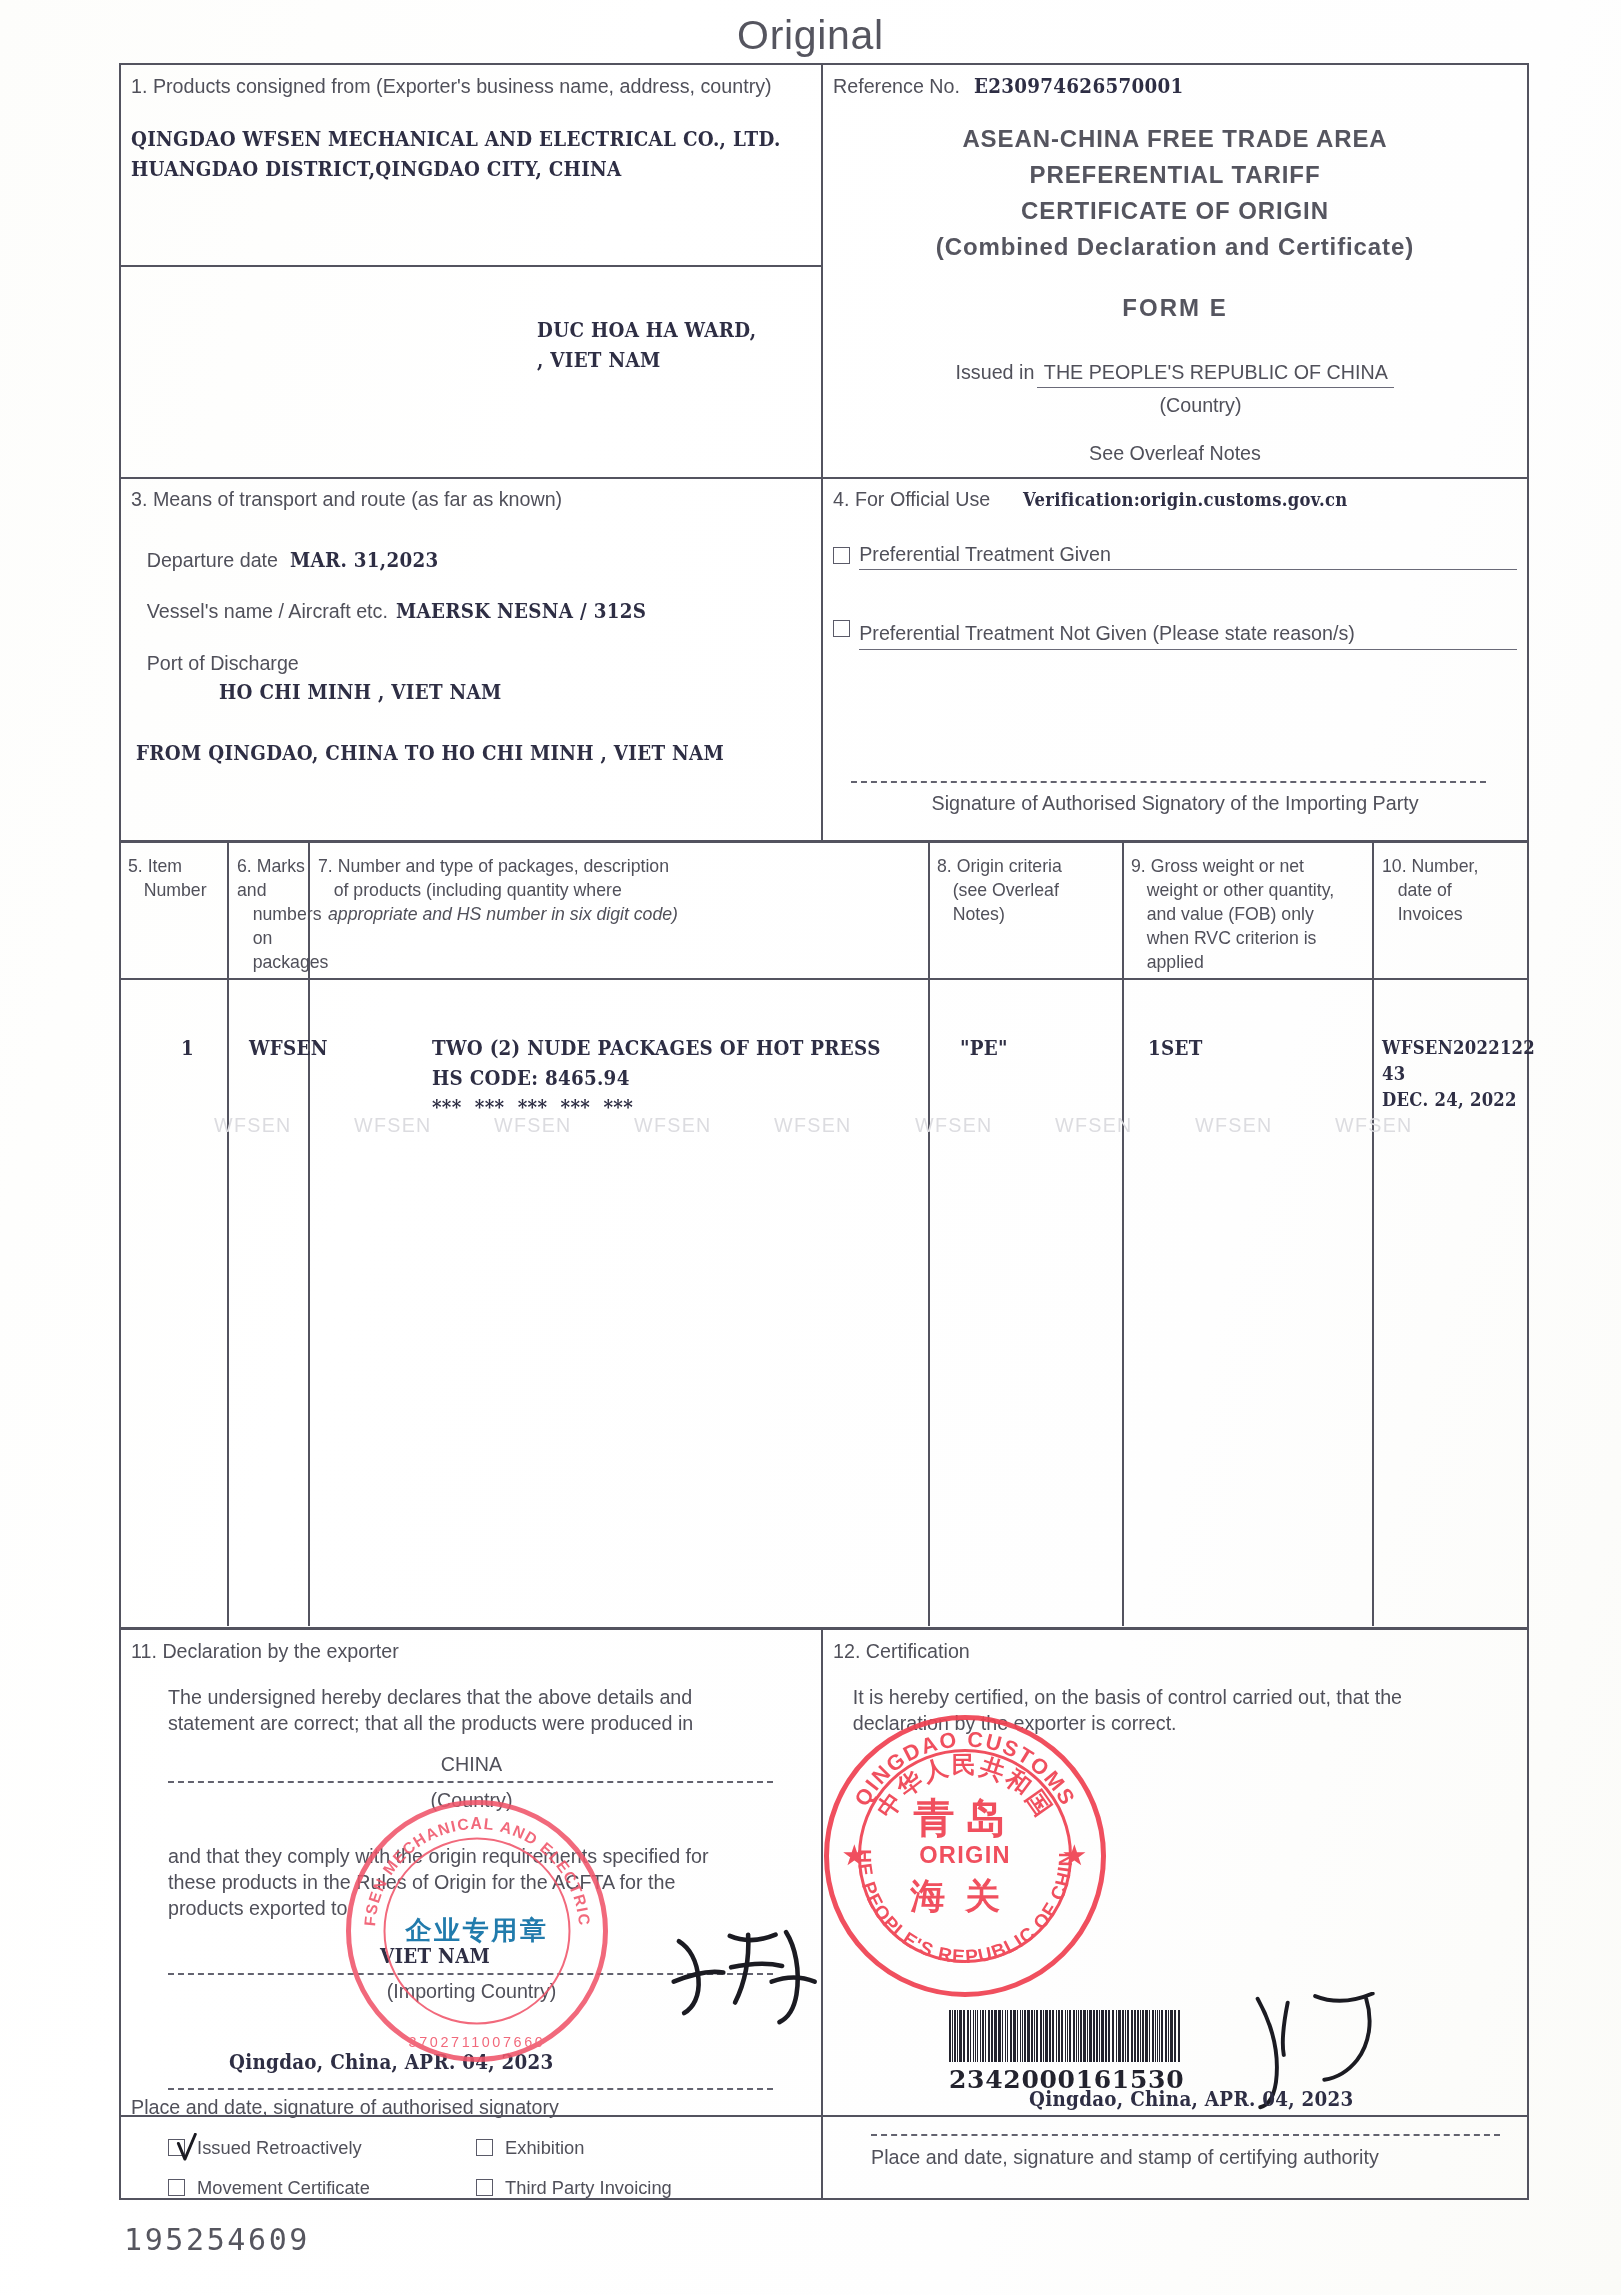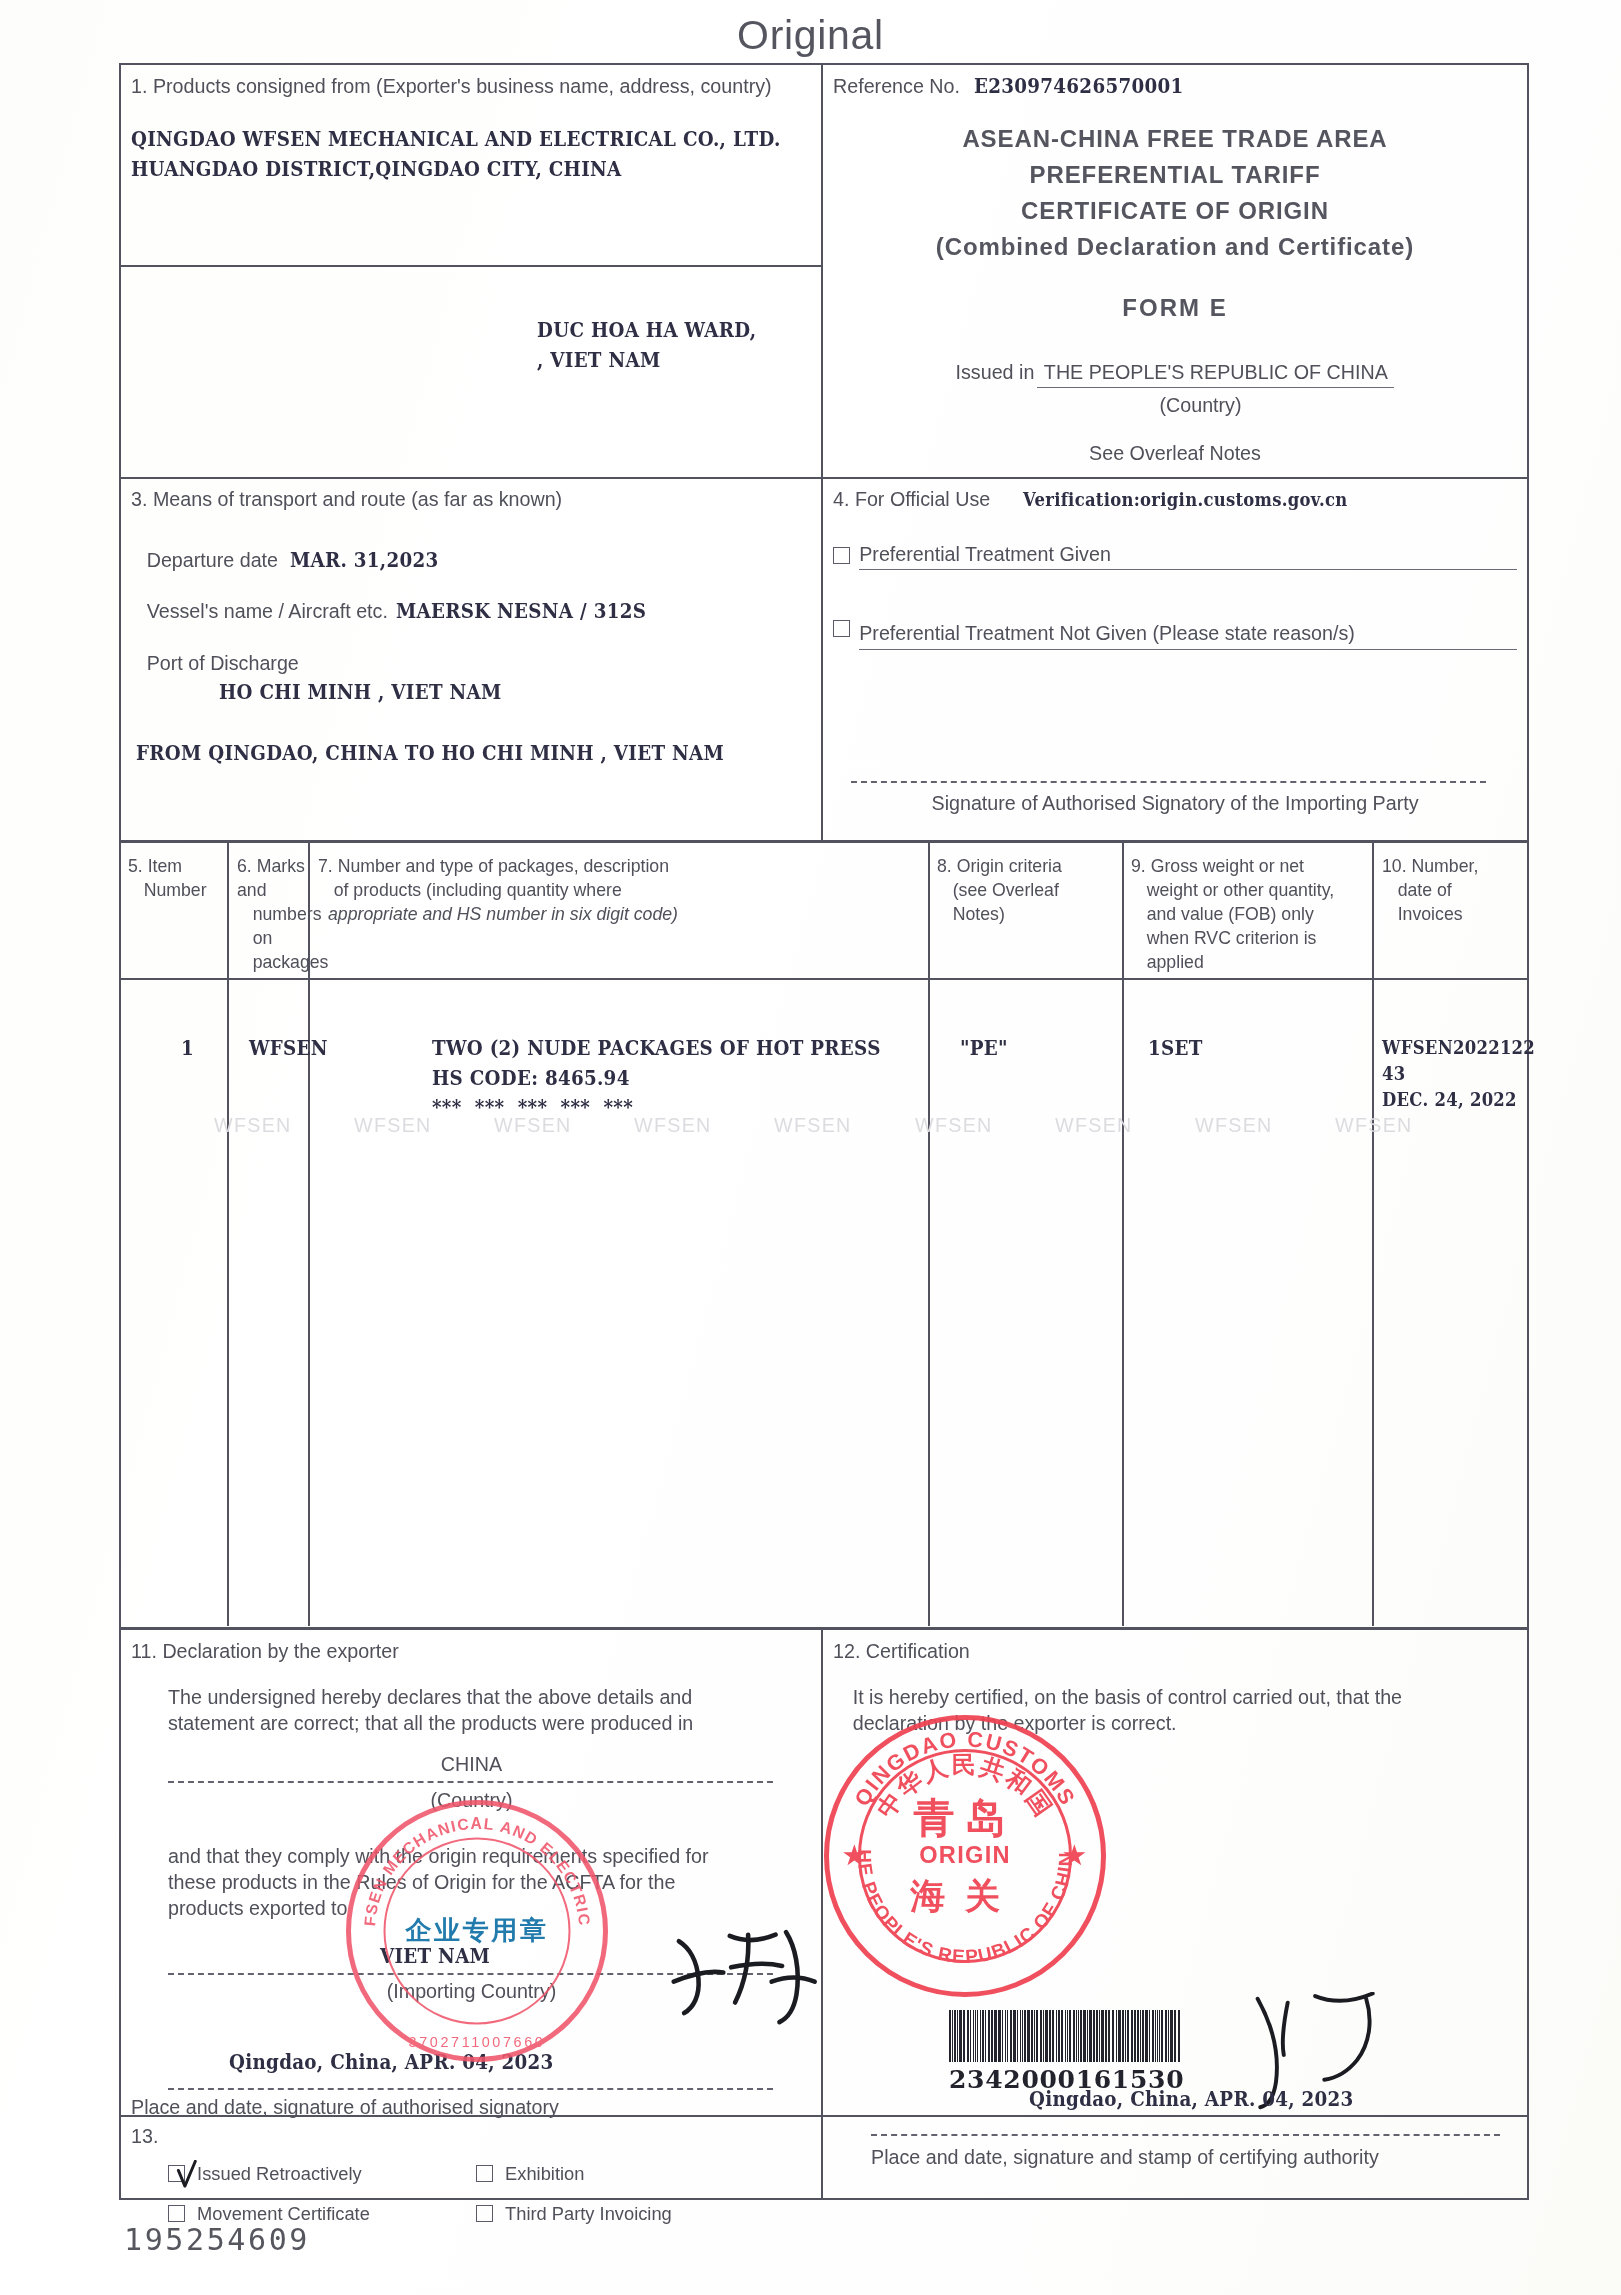--- a/index.html
+++ b/index.html
@@ -473,21 +473,20 @@
       <path d="M118 6 C148 18 178 14 206 2"></path>
       <path d="M196 10 C206 42 202 78 182 104 C166 124 146 132 132 134"></path>
     </g>
   </svg>
 
   <div class="cell tw" style="left:1029px;top:2088px;">Qingdao, China, APR. 04, 2023</div>
   <div class="dashline" style="position:absolute;left:871px;top:2134px;width:629px;"></div>
   <div class="cell lbl" style="left:871px;top:2144px;">Place and date, signature and stamp of certifying authority</div>
 
   <div class="cell" style="left:131px;top:2123px;width:681px;">
-    <div class="lbl">13.</div>
     <div style="display:flex;margin-top:13px;margin-left:37px;">
       <div style="width:308px;">
         <div style="position:relative;">
           <span class="chk"></span>
           <span class="lbl-sm">Issued Retroactively</span>
           <svg style="position:absolute;left:5.2px;top:-2.6px;" width="29" height="30" viewBox="0 0 44 46">
             <path d="M8 16 L18 40 L34 2" stroke="#1b1b22" stroke-width="4.5" fill="none" stroke-linecap="round" stroke-linejoin="round"></path>
           </svg>
         </div>
         <div style="margin-top:15.7px;">

